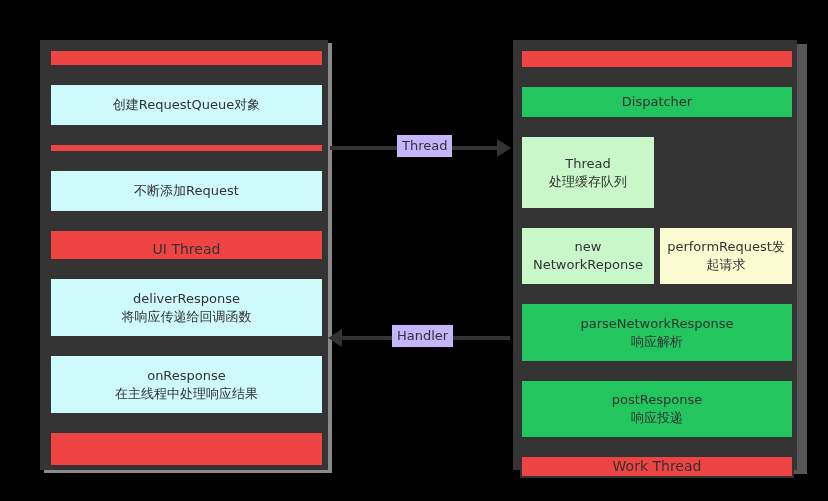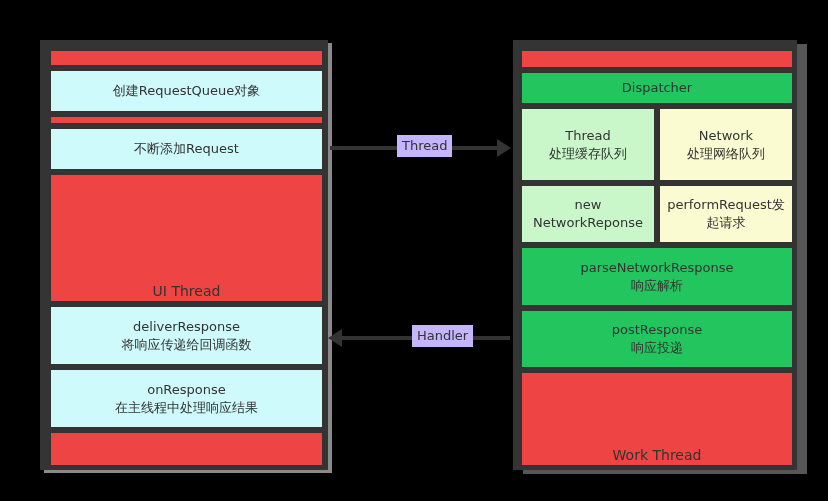--- a/index.html
+++ b/index.html
@@ -16,21 +16,21 @@
   .panel-left{
     left:40px;width:288px;
     padding:9px 4px 3px 9px;
     box-shadow:4px 3px 0 #8a8a8a;
   }
   .panel-right{
     left:513px;width:284px;
     padding:9px 3px 3px 7px;
     box-shadow:10px 4px 0 #565656;
   }
-  .stack{display:flex;flex-direction:column;gap:2px;height:100%;}
+  .stack{display:flex;flex-direction:column;gap:16px;height:100%;}
   .box{
     box-sizing:border-box;border:2px solid #333;
     display:flex;flex-direction:column;align-items:center;justify-content:center;
     text-align:center;font-size:13px;line-height:1.35;flex-shrink:0;
   }
   .gray{background:#ef4444;justify-content:flex-end;}
   .cyan{background:#cefafc;}
   .lavender{background:#22c55e;}
   .green{background:#c9f7c9;}
   .yellow{background:#fbfbd2;}
@@ -80,24 +80,20 @@
   <div class="stack">
     <div class="box gray" style="height:20px"></div>
     <div class="box lavender" style="height:34px">
       <span>Dispatcher</span>
     </div>
     <div class="split" style="height:75px">
       <div class="box green">
         <span class="pad-line">Thread</span>
         <span class="pad-line">处理缓存队列</span>
       </div>
-      <div class="box yellow">
-        <span class="pad-line">Network</span>
-        <span class="pad-line">处理网络队列</span>
-      </div>
     </div>
     <div class="split" style="height:60px">
       <div class="box green">
         <span class="pad-line">new NetworkReponse</span>
       </div>
       <div class="box yellow">
         <span style="padding:0 6px">performRequest发起请求</span>
       </div>
     </div>
     <div class="box lavender" style="height:61px">
@@ -113,13 +109,13 @@
     </div>
   </div>
 </div>
 
 <div class="connector-line" style="left:330px;top:146px;width:170px;"></div>
 <div class="arrowhead arrow-right" style="left:497px;top:139px;"></div>
 <div class="connector-label" style="left:397px;top:135px;">Thread</div>
 
 <div class="connector-line" style="left:340px;top:336px;width:170px;"></div>
 <div class="arrowhead arrow-left" style="left:328px;top:329px;"></div>
-<div class="connector-label" style="left:392px;top:325px;margin-left:20px;">Handler</div>
+<div class="connector-label" style="left:392px;top:325px;">Handler</div>
 
 </body></html>

